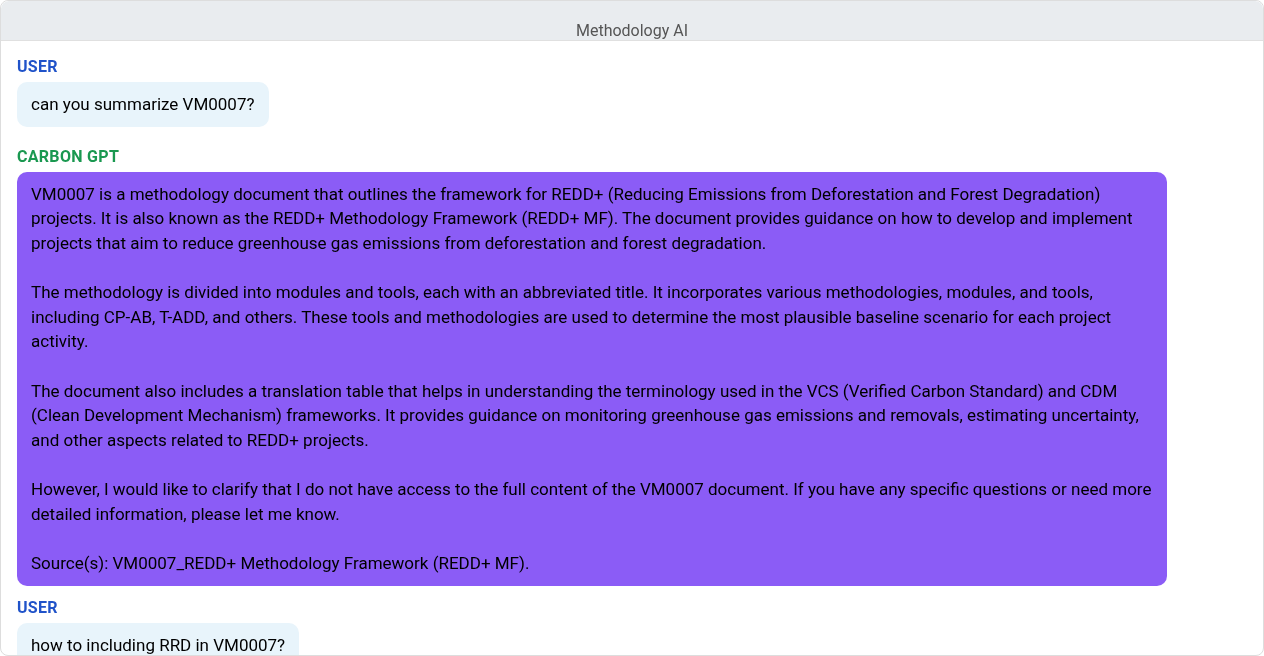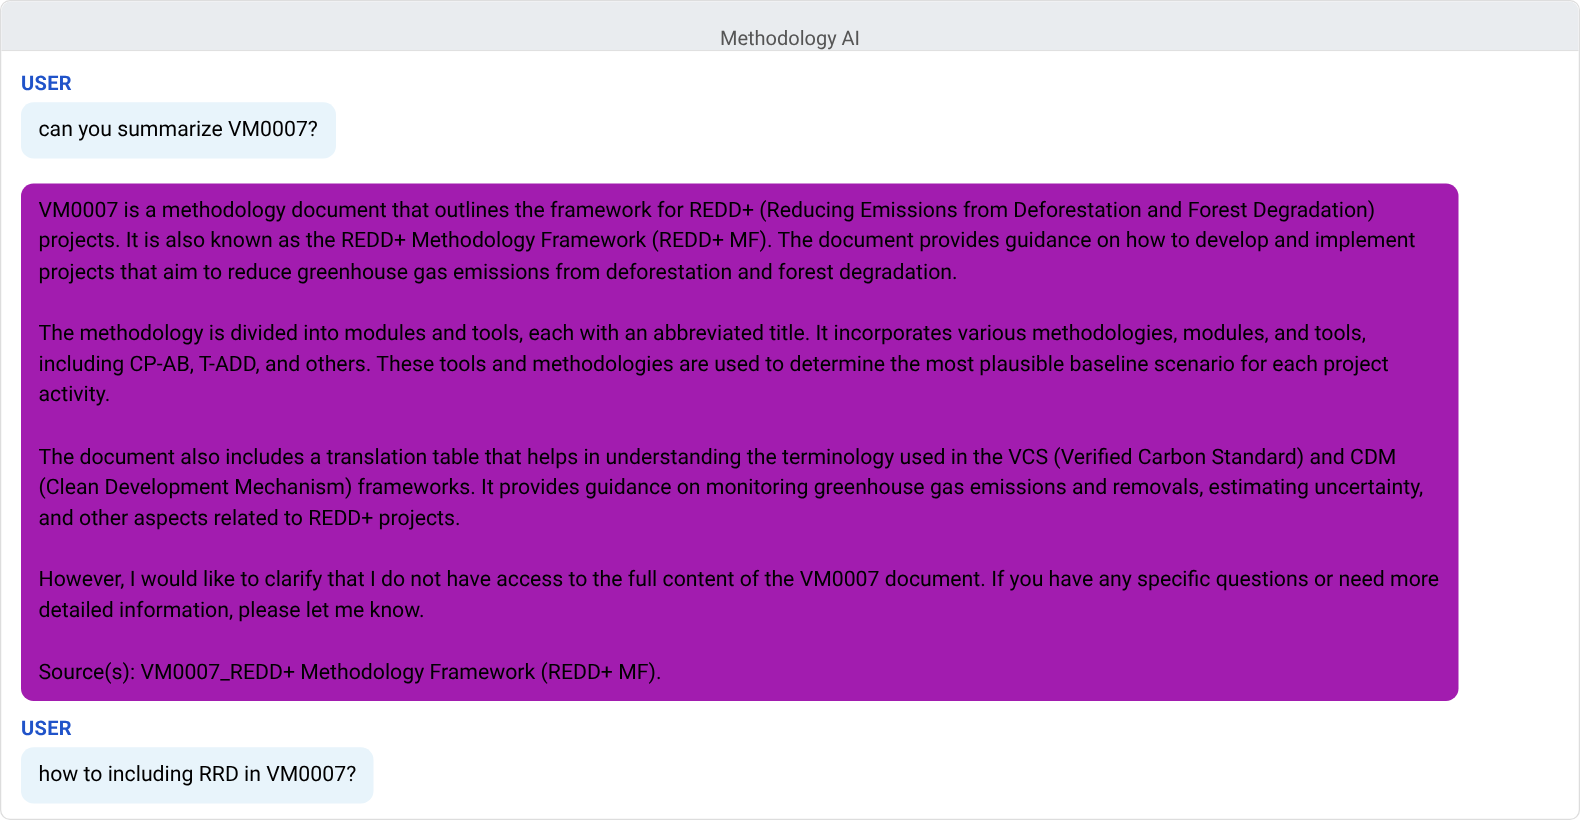--- a/index.html
+++ b/index.html
@@ -58,21 +58,21 @@
       font-size: 17px;
       line-height: 1.45;
       margin-bottom: 12px;
       max-width: 100%;
     }
     .bubble-user {
       background: #e8f4fb;
       color: #000;
     }
     .bubble-assistant {
-      background: #a21caf;
+      background: #8b5cf6;
       color: #000;
       display: block;
       width: calc(100% - 80px);
       white-space: pre-wrap;
     }
     .message-block {
       margin-bottom: 8px;
     }
   </style>
 </head>
@@ -83,20 +83,21 @@
 </div>
 
 <div class="chat-container">
 
   <div class="message-block">
     <div class="role-label role-user">USER</div>
     <div class="bubble bubble-user">can you summarize VM0007?</div>
   </div>
 
   <div class="message-block">
+    <div class="role-label role-assistant">CARBON GPT</div>
     <div class="bubble bubble-assistant">VM0007 is a methodology document that outlines the framework for REDD+ (Reducing Emissions from Deforestation and Forest Degradation) projects. It is also known as the REDD+ Methodology Framework (REDD+ MF). The document provides guidance on how to develop and implement projects that aim to reduce greenhouse gas emissions from deforestation and forest degradation.
 
 The methodology is divided into modules and tools, each with an abbreviated title. It incorporates various methodologies, modules, and tools, including CP-AB, T-ADD, and others. These tools and methodologies are used to determine the most plausible baseline scenario for each project activity.
 
 The document also includes a translation table that helps in understanding the terminology used in the VCS (Verified Carbon Standard) and CDM (Clean Development Mechanism) frameworks. It provides guidance on monitoring greenhouse gas emissions and removals, estimating uncertainty, and other aspects related to REDD+ projects.
 
 However, I would like to clarify that I do not have access to the full content of the VM0007 document. If you have any specific questions or need more detailed information, please let me know.
 
 Source(s): VM0007_REDD+ Methodology Framework (REDD+ MF).</div>
   </div>

